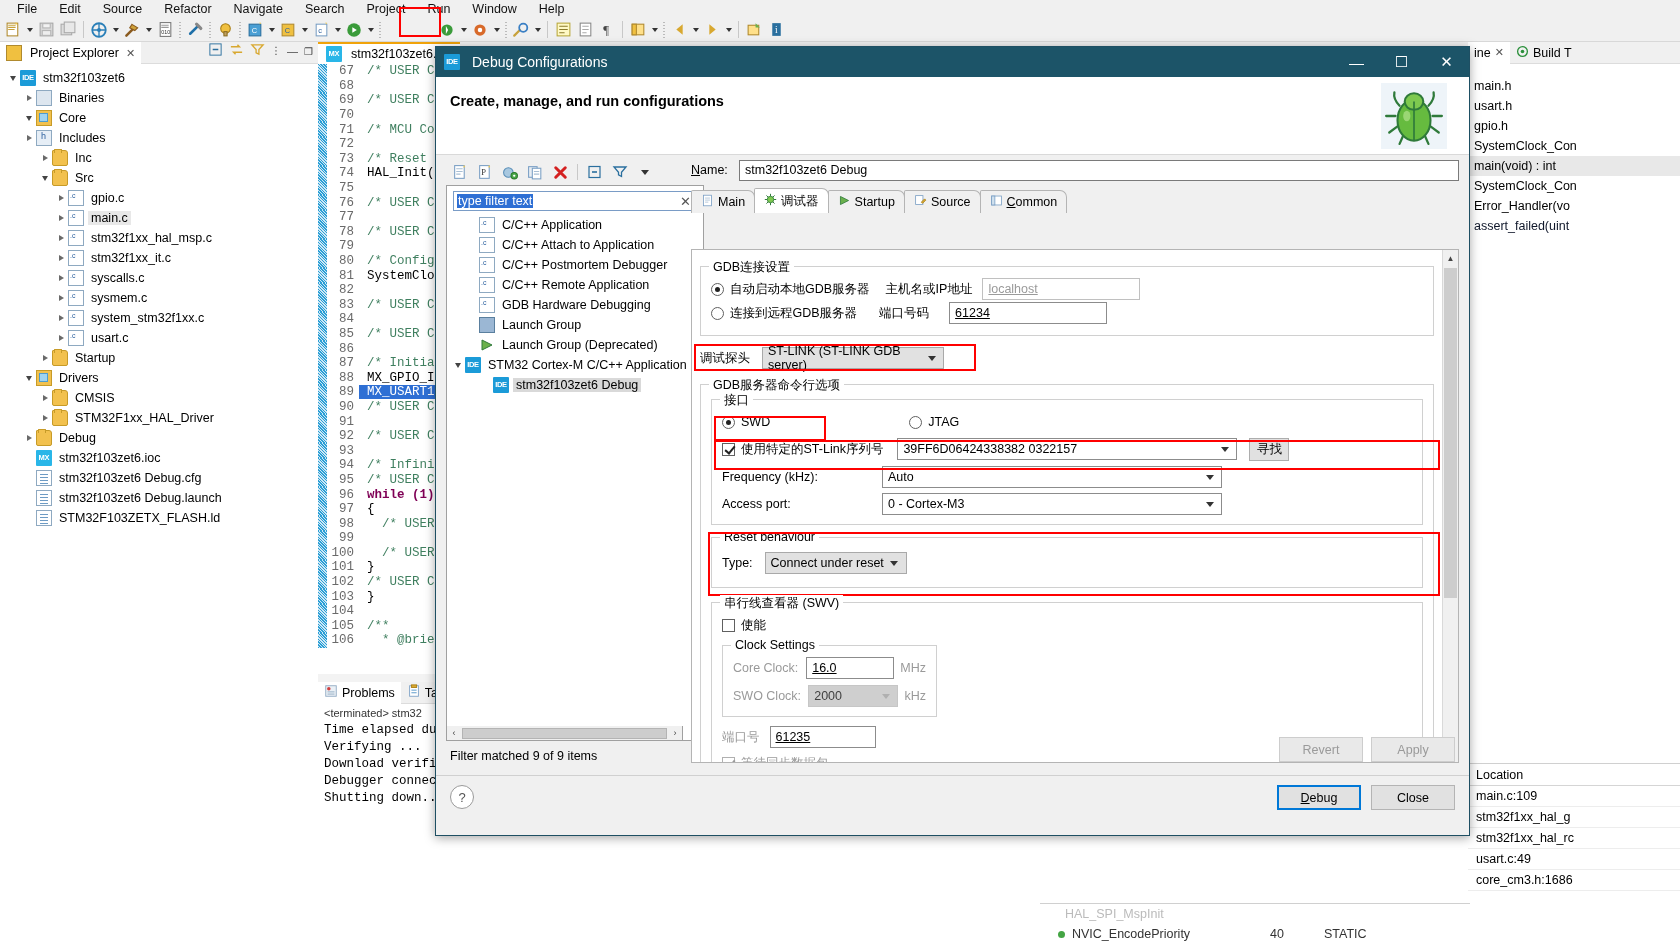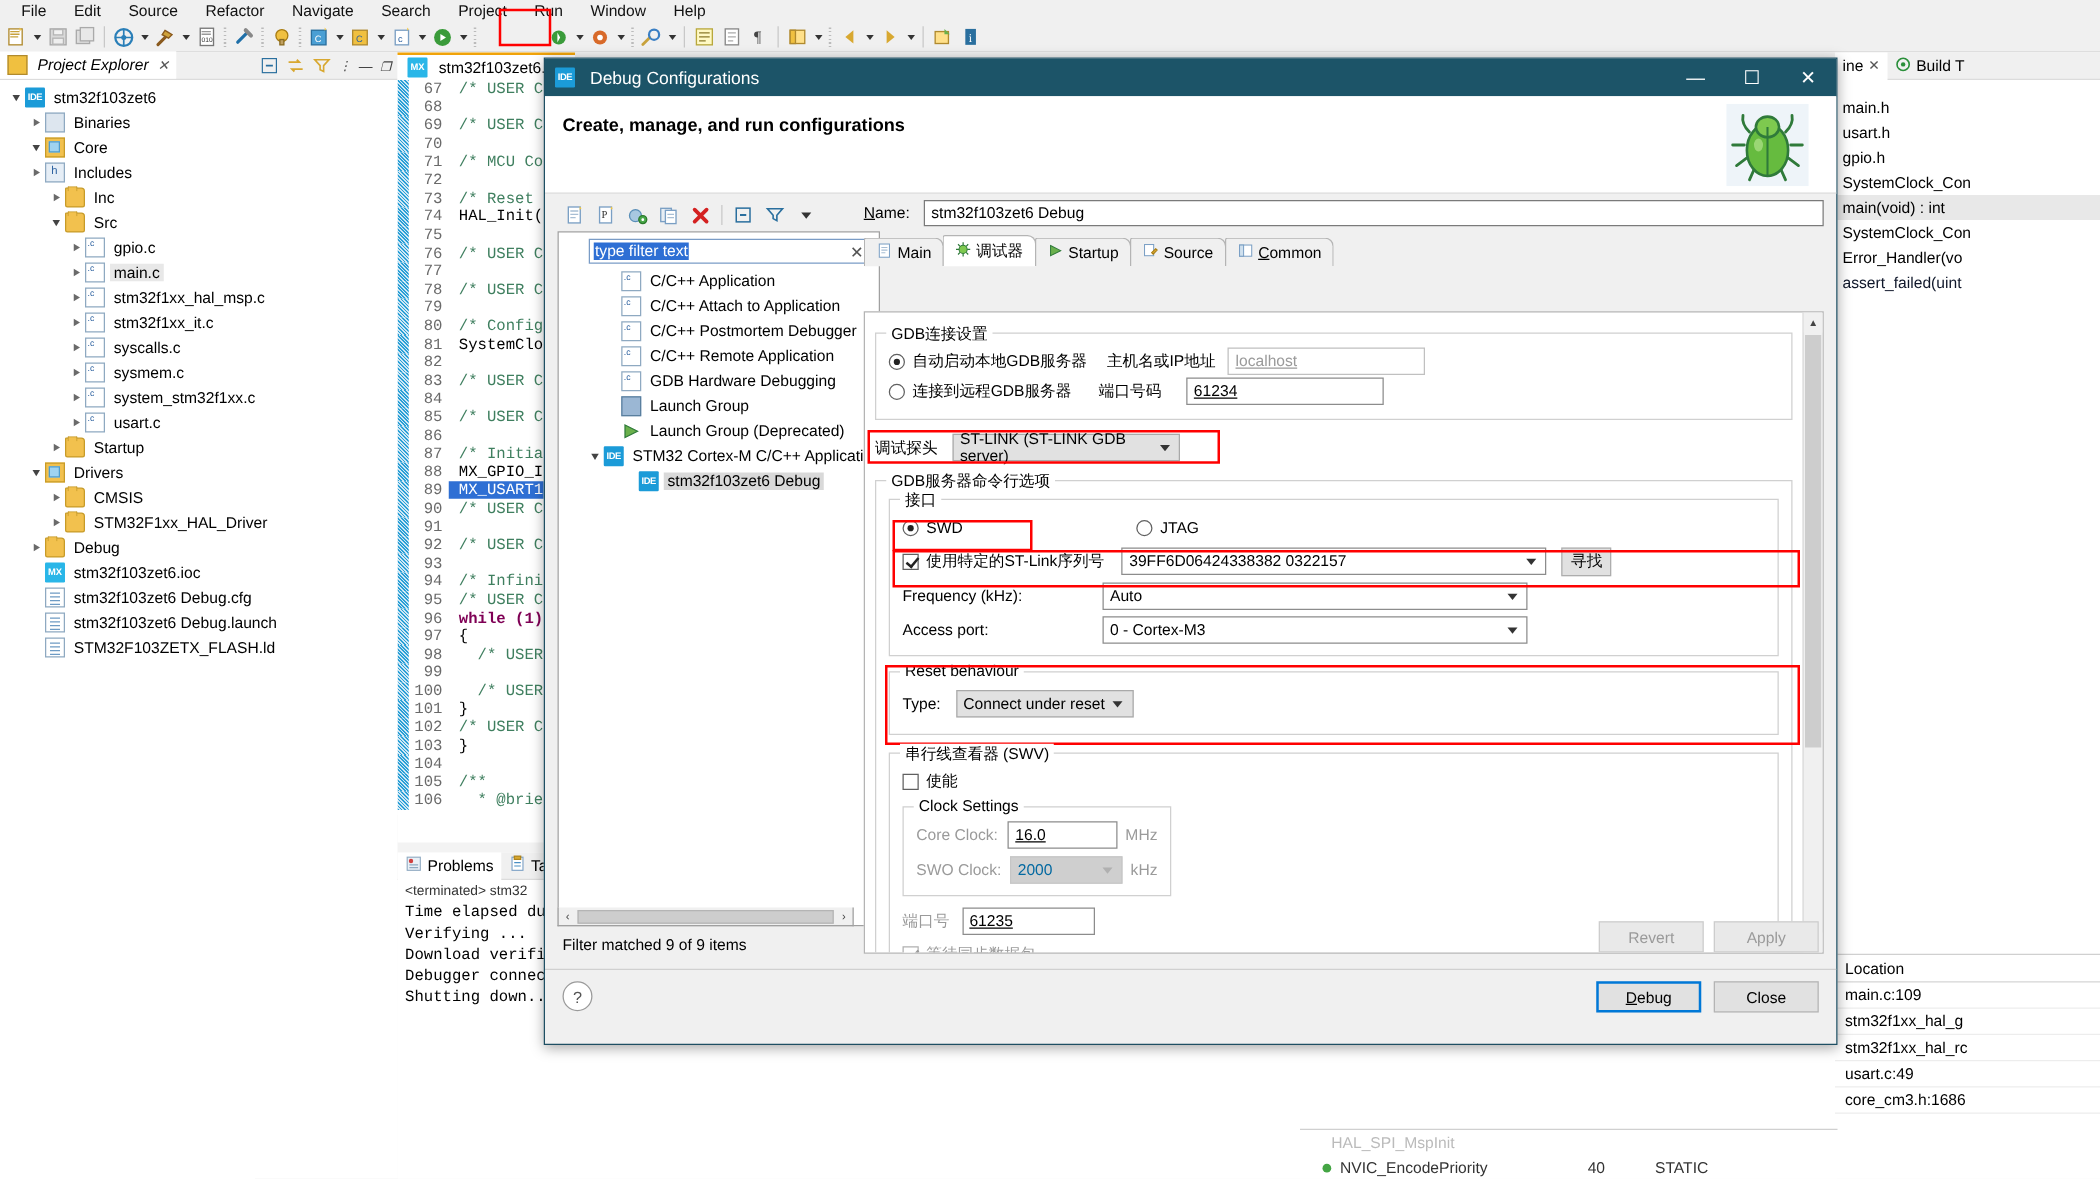--- a/index.html
+++ b/index.html
@@ -22,21 +22,21 @@
   .tb-dsep { width:2px; height:16px; margin:0 3px;
       background:repeating-linear-gradient(to bottom,#bbb 0 1px,transparent 1px 3px); }
   .tb-btn { width:22px; height:21px; display:flex; align-items:center; justify-content:center; position:relative; }
   .tb-arrow { width:11px; height:21px; display:flex; align-items:center; justify-content:center; }
   .tb-arrow::after { content:""; border-left:3.5px solid transparent; border-right:3.5px solid transparent; border-top:4px solid #333; }
   .hl-box { position:absolute; border:2px solid #f00; pointer-events:none; }
   
   #workbench { position:absolute; left:0; top:42px; right:0; bottom:0; }
   
   #explorer { position:absolute; left:0; top:0; width:318px; bottom:0; background:#fff; }
-  .vtabbar { height:22px; background:#f0f0f0; display:flex; align-items:flex-end; border-bottom:1px solid #dcdcdc;font-style:italic; }
+  .vtabbar { height:22px; background:#f0f0f0; display:flex; align-items:flex-start; border-bottom:1px solid #dcdcdc; }
   .vtab { display:flex; align-items:center; gap:4px; padding:0 6px; height:22px; background:#fff; font-size:12.5px; }
   .vtab-tools { margin-left:auto; display:flex; align-items:center; gap:6px; padding-right:5px; }
   .tree { padding:4px 0 0 0; font-size:12.5px; }
   .trow { display:flex; align-items:center; height:20px; white-space:nowrap; }
   .trow.sel > .tlabel { background:#e8e8e8; }
   .tw { width:14px; display:flex; align-items:center; justify-content:center; flex:0 0 14px; }
   .arr-r, .arr-d { width:0;height:0; }
   .arr-r { border-top:3.5px solid transparent;border-bottom:3.5px solid transparent;border-left:5px solid #6a6a6a; }
   .arr-d { border-left:3.5px solid transparent;border-right:3.5px solid transparent;border-top:5px solid #444; }
   .ico { width:16px;height:16px;flex:0 0 16px;margin-right:4px;display:inline-block;position:relative; }
@@ -96,21 +96,21 @@
             border:1px solid #1e4f63; box-shadow:0 2px 10px rgba(0,0,0,.35); }
   #dlg-title { height:30px; background:#1c5468; display:flex; align-items:center; padding-left:8px; color:#fff; }
   #dlg-title .tt { margin-left:8px; font-size:14px; }
   .wbtns { margin-left:auto; display:flex; align-items:center; }
   .wbtn { width:45px; height:30px; display:flex; align-items:center; justify-content:center; color:#fff; font-size:15px;}
   #dlg-head { height:78px; background:#fff; position:relative; border-bottom:1px solid #d9d9d9;}
   #dlg-head .h1 { position:absolute; left:14px; top:16px; font-size:14.5px; font-weight:bold; }
   #bug { position:absolute; right:22px; top:6px; width:66px; height:66px; }
   #dlg-body { position:absolute; left:0; top:108px; right:0; bottom:68px; }
   
-  #dtree { position:absolute; left:10px; top:30px; width:258px; bottom:26px; background:#fff; border:1px solid #a0a0a0;padding-left:18px; }
+  #dtree { position:absolute; left:10px; top:30px; width:258px; bottom:26px; background:#fff; border:1px solid #a0a0a0; }
   #dtbar { position:absolute; left:10px; top:4px; width:237px; height:26px; display:flex; align-items:center; gap:4px; padding-left:4px;}
   .dtb { width:21px;height:21px;display:flex;align-items:center;justify-content:center;position:relative;}
   #dfilter { margin:5px 6px 0 6px; height:20px; border:1px solid #7a9cc6; background:#fff; display:flex; align-items:center; padding:0 3px;}
   #dfilter .sel { background:#2e6fd4; color:#fff; padding:0 1px; font-size:12.5px;}
   #dfilter .x { margin-left:auto; color:#555; font-size:13px; padding-right:2px;}
   .dtrow { height:20px; display:flex; align-items:center; white-space:nowrap; font-size:12.5px;}
   .dtrow.sel .tlabel { background:#d9d9d9; }
   #dstatus { position:absolute; left:10px; bottom:4px; width:237px; font-size:12.5px; padding-left:4px;}
   #dtscroll { position:absolute; left:10px; bottom:26px; width:237px; height:15px; background:#f0f0f0; border:1px solid #a0a0a0; border-top:none; display:flex; align-items:center;}
   .sarrow{width:14px;height:13px;display:flex;align-items:center;justify-content:center;font-size:9px;color:#444;}
@@ -1138,21 +1138,21 @@
                 <div class="glbl">Clock Settings</div>
                 <div class="rowf" style="margin-top:2px;">
                   <span class="lbl-dis" style="width:76px;">Core Clock:</span>
                   <div class="txtin" style="width:98px;">
                     <span>16.0</span>
                   </div>
                   <span class="lbl-dis">MHz</span>
                 </div>
                 <div class="rowf" style="margin-top:4px;">
                   <span class="lbl-dis" style="width:76px;">SWO Clock:</span>
-                  <div class="combo dis" style="width:98px;background:#cfcfcf;color:#0369a1;">
+                  <div class="combo dis" style="width:98px;background:#cfcfcf;color:#404040;">
                     <span class="cv">2000</span>
                     <span class="carr"></span>
                   </div>
                   <span class="lbl-dis">kHz</span>
                 </div>
               </div>
               <div class="rowf" style="margin-top:8px;">
                 <span class="lbl-dis">端口号</span>
                 <div class="txtin" style="width:106px;margin-left:4px;">
                   <span>61235</span>

